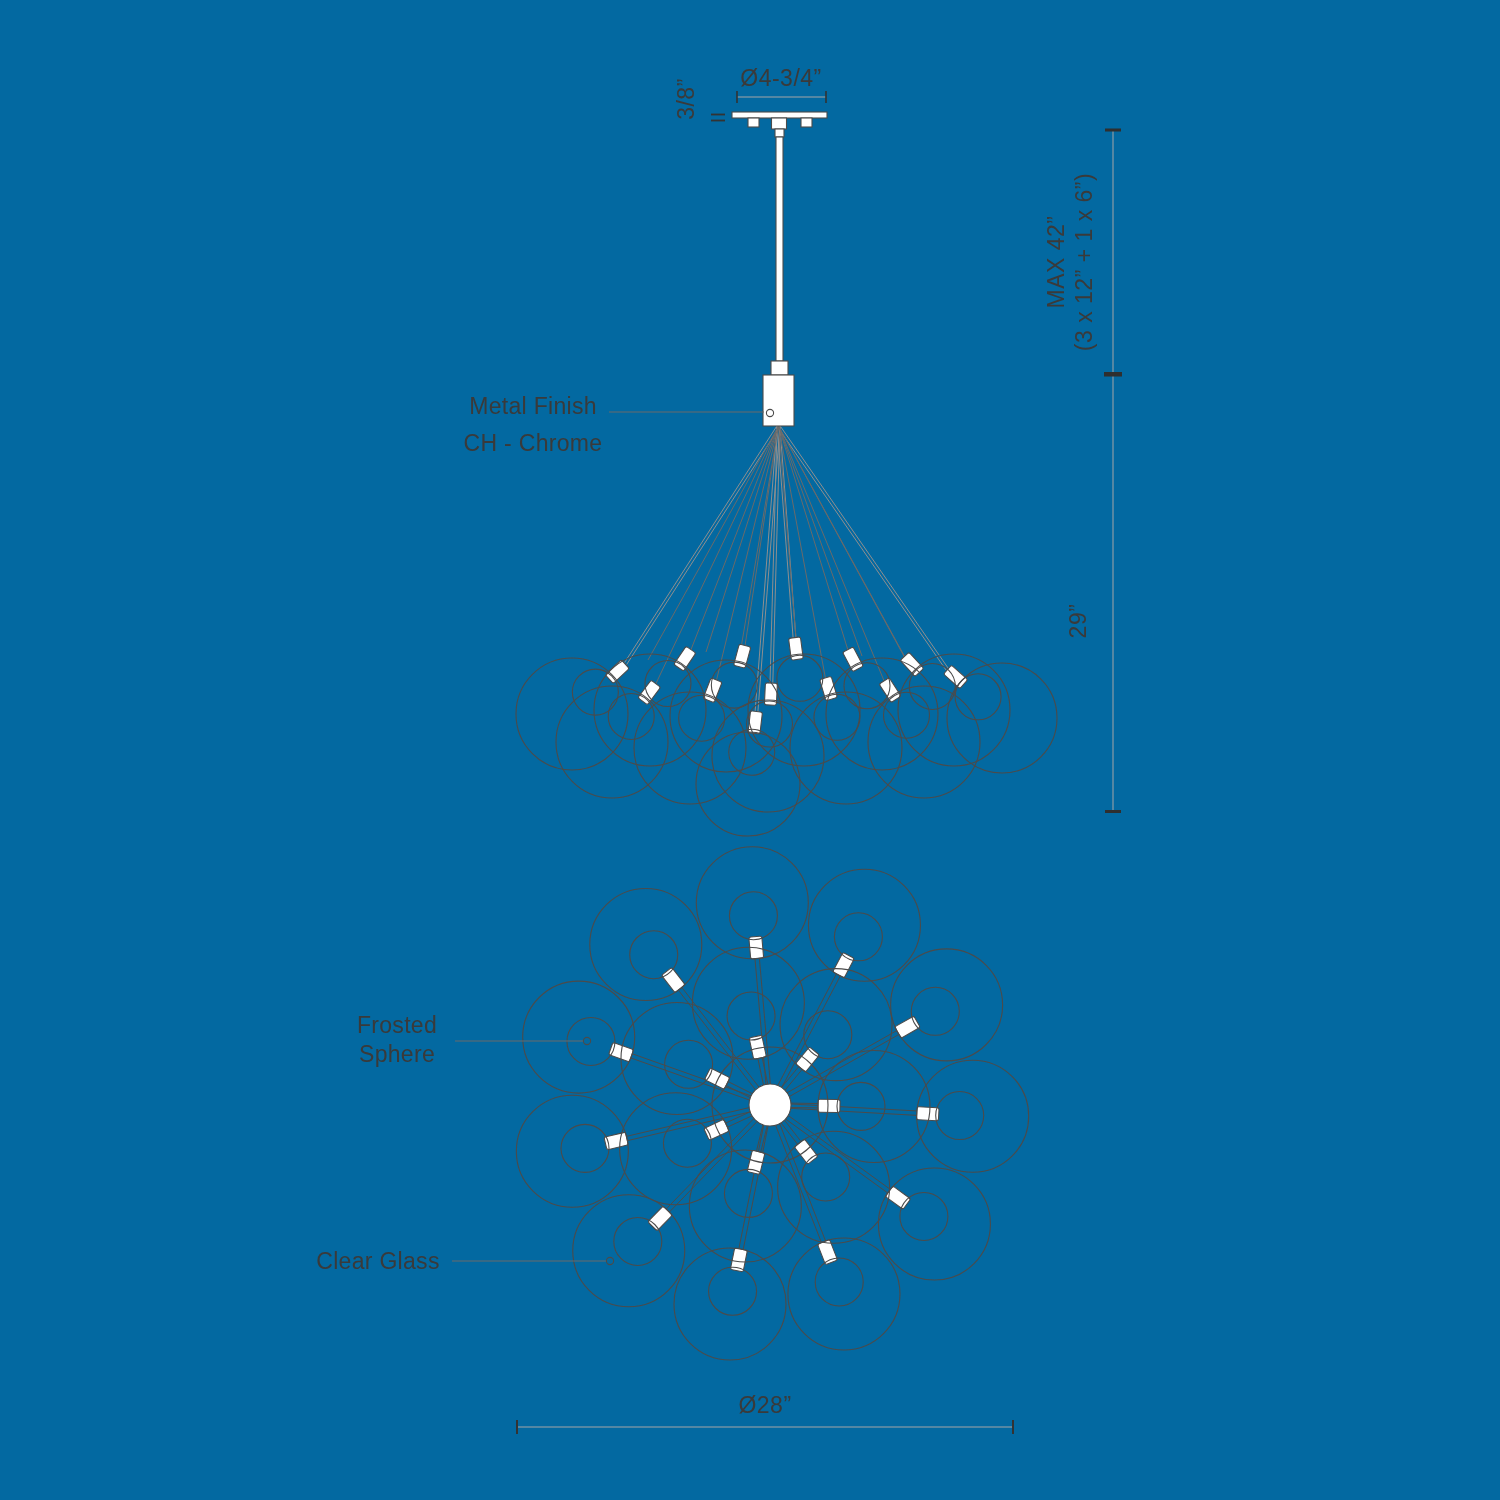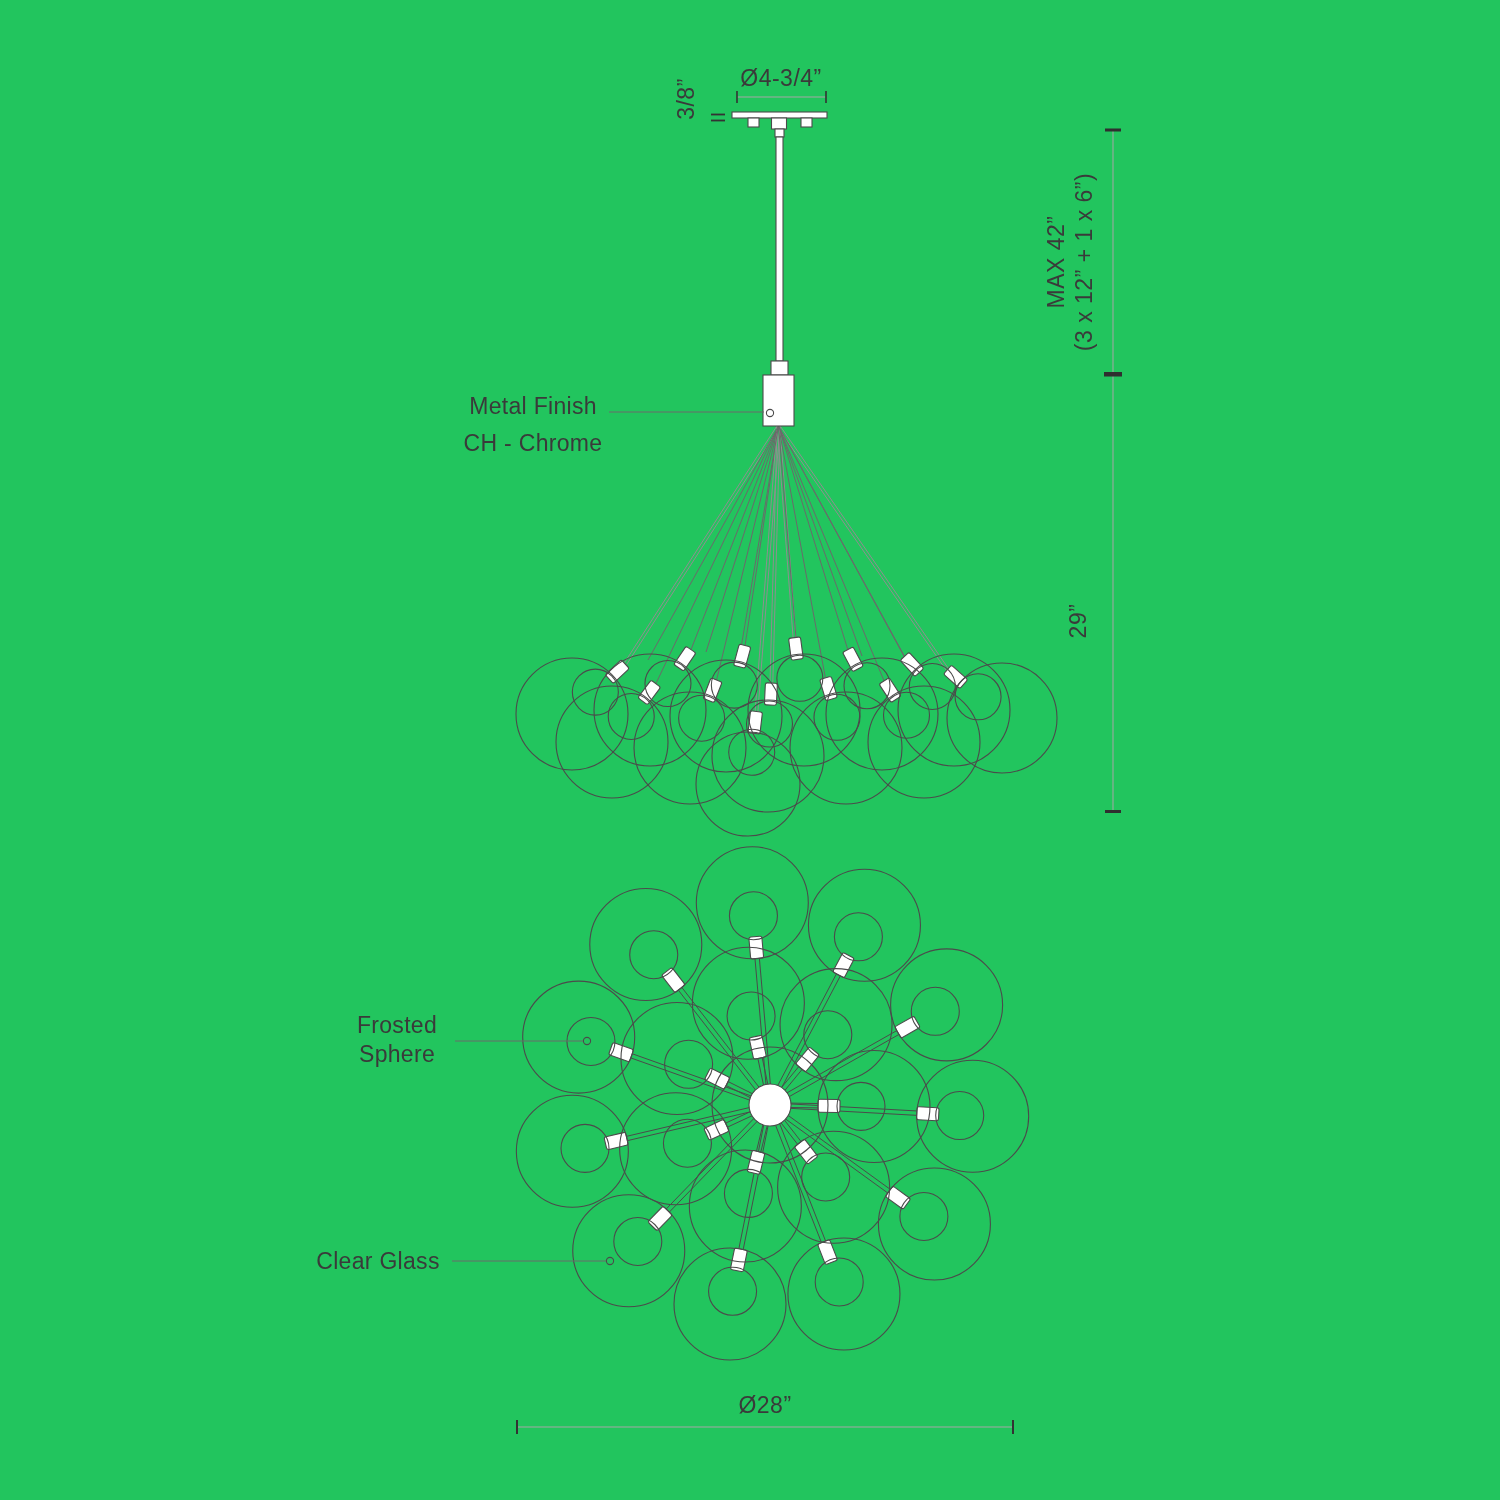--- a/index.html
+++ b/index.html
@@ -1,16 +1,16 @@
 <!DOCTYPE html>
 <html><head>
 <meta charset="utf-8">
 <style>
   html,body{margin:0;padding:0;background:#ffffff;}
-  .canvas{position:relative;width:1500px;height:1500px;background:#22c55e;overflow:hidden;}
+  .canvas{position:relative;width:1500px;height:1500px;background:#0369a1;overflow:hidden;}
   svg{position:absolute;left:0;top:0;}
   text{font-family:"Liberation Sans", sans-serif;fill:#3a3a3a;}
   .dim-label{font-size:23px;letter-spacing:0.5px;}
   .ann-label{font-size:23px;letter-spacing:0.3px;}
 </style>
 </head>
 <body>
 
 <div class="canvas">
 <svg width="1500" height="1500" viewBox="0 0 1500 1500">

